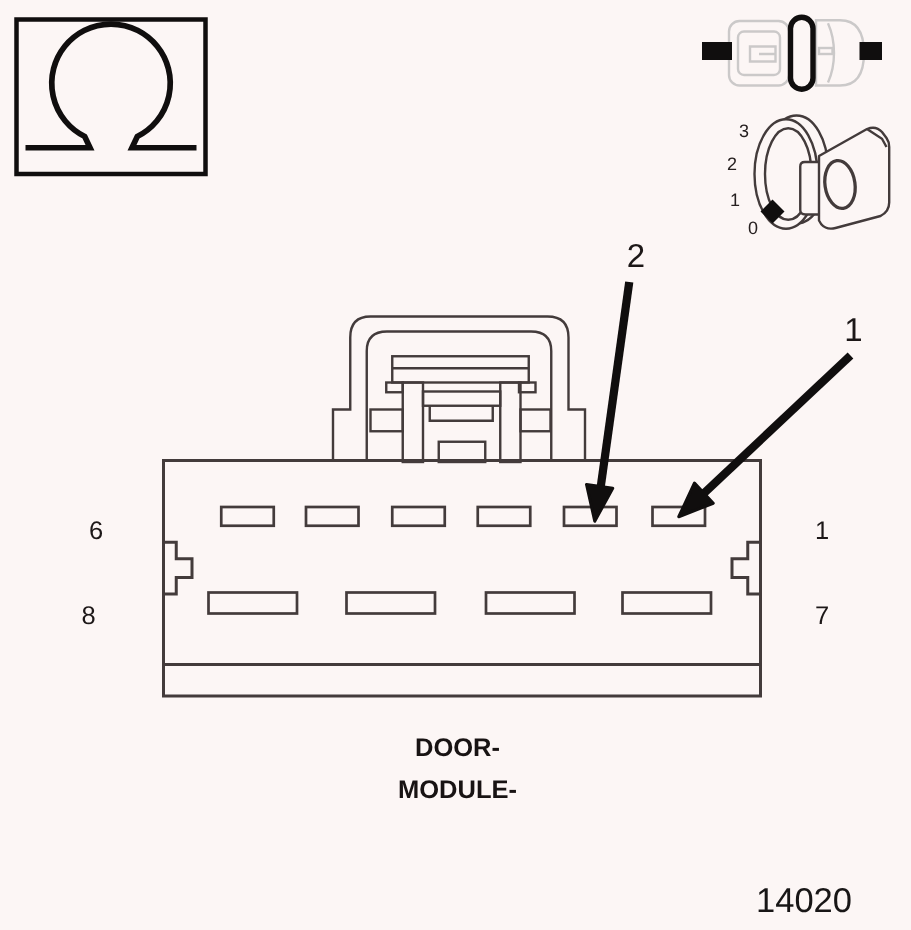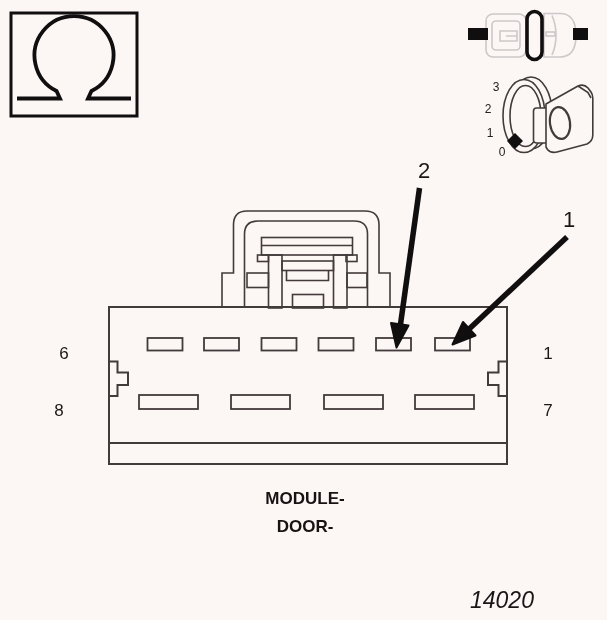--- a/index.html
+++ b/index.html
@@ -29,24 +29,23 @@
     left:150px;top:485px;width:310px;
     text-align:center;
     font-weight:bold;
     font-size:17px;
     color:#181313;
   }
   .conn-name div{line-height:28px;}
   .fig-num{
     position:absolute;
     left:470px;top:587px;width:132px;
-    text-align:left;
+    text-align:center;
     font-size:23px;
     color:#181616;
-    font-style:italic;
   }
 </style>
 </head>
 <body>
 
 <div class="stage">
 
   <svg width="607" height="620" viewBox="0 0 607 620">
 
     <g stroke="#100e0e" fill="none">
@@ -133,19 +132,19 @@
 
   <div class="lbl callout-num" style="left:424px;top:160px;">2</div>
   <div class="lbl callout-num" style="left:569px;top:209px;">1</div>
 
   <div class="lbl pin-num" style="left:64px;top:345px;">6</div>
   <div class="lbl pin-num" style="left:548px;top:345px;">1</div>
   <div class="lbl pin-num" style="left:59px;top:402px;">8</div>
   <div class="lbl pin-num" style="left:548px;top:402px;">7</div>
 
   <div class="conn-name">
+    <div>DOOR-</div>
     <div>MODULE-</div>
-    <div>DOOR-</div>
   </div>
 
   <div class="fig-num">14020</div>
 
 </div>
 
 </body></html>

